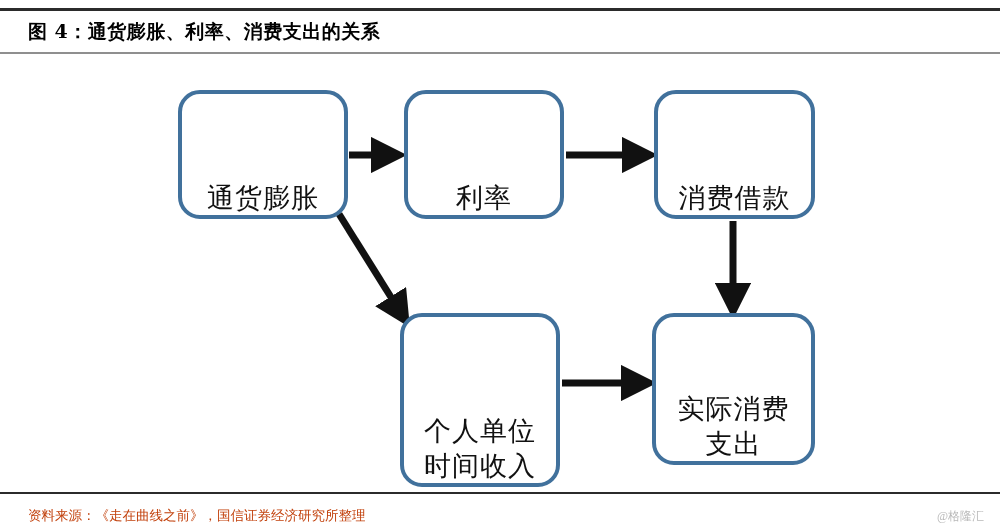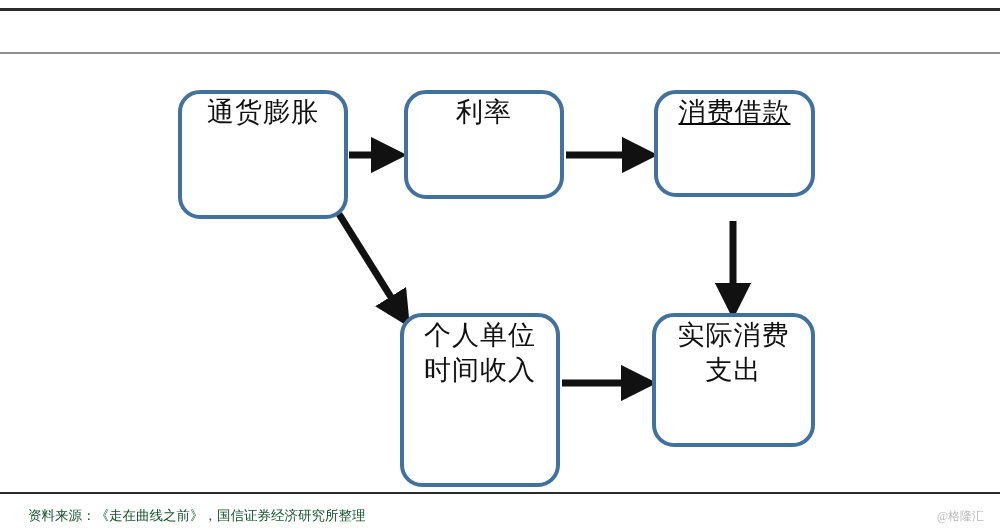--- a/index.html
+++ b/index.html
@@ -59,21 +59,21 @@
     height: 2px;
     background: #2b2b2b;
   }
   .source-note {
     position: absolute;
     left: 28px;
     top: 505px;
     font-size: 13.5px;
     line-height: 20px;
     white-space: nowrap;
-    color: #14532d;
+    color: #c2410c;
     font-family: "DejaVu Serif", "Liberation Serif", serif;
   }
   .watermark {
     position: absolute;
     right: 16px;
     top: 508px;
     font-size: 12px;
     line-height: 16px;
     color: #b9b9b9;
     white-space: nowrap;
@@ -89,58 +89,59 @@
     height: 436px;
   }
 
   .node {
     position: absolute;
     box-sizing: border-box;
     border: 4px solid #41719C;
     border-radius: 22px;
     background: #ffffff;
     display: flex;
-    align-items: flex-start;
+    align-items: flex-end;
     justify-content: center;
     text-align: center;
     z-index: 3;
   }
   .node-label {
     font-size: 27px;
     line-height: 35px;
     color: #111111;
     white-space: pre-line;
     font-family: "DejaVu Sans", "Liberation Sans", sans-serif;
     letter-spacing: 1px;
   }
 
   
   #node-inflation      { left: 178px; top: 34px;  width: 170px; height: 129px; }
-  #node-interest-rate  { left: 404px; top: 34px;  width: 160px; height: 109px; }
-  #node-consumer-loan  { left: 654px; top: 34px;  width: 161px; height: 107px; text-decoration: underline; }
+  #node-interest-rate  { left: 404px; top: 34px;  width: 160px; height: 129px; }
+  #node-consumer-loan  { left: 654px; top: 34px;  width: 161px; height: 129px; }
   #node-income-rate    { left: 400px; top: 257px; width: 160px; height: 174px; }
-  #node-actual-spend   { left: 652px; top: 257px; width: 163px; height: 134px; }
+  #node-actual-spend   { left: 652px; top: 257px; width: 163px; height: 152px; }
 
   #edges {
     position: absolute;
     left: 0;
     top: 0;
     width: 1000px;
     height: 436px;
     z-index: 1;
     pointer-events: none;
   }
 </style>
 </head>
 <body>
 
 <div id="page">
 
   <div class="rule-top"></div>
 
+  <div class="fig-title">图 4：通货膨胀、利率、消费支出的关系</div>
 
   <div class="rule-title-under"></div>
 
   <div id="canvas">
 
     <svg id="edges" viewBox="0 0 1000 436">
       <defs>
         <marker id="arrowhead" markerWidth="5.2" markerHeight="5.2" refX="3.6" refY="2.6" orient="auto" markerUnits="strokeWidth">
           <path d="M 0 0 L 5.2 2.6 L 0 5.2 z" fill="#111111"></path>
         </marker>

